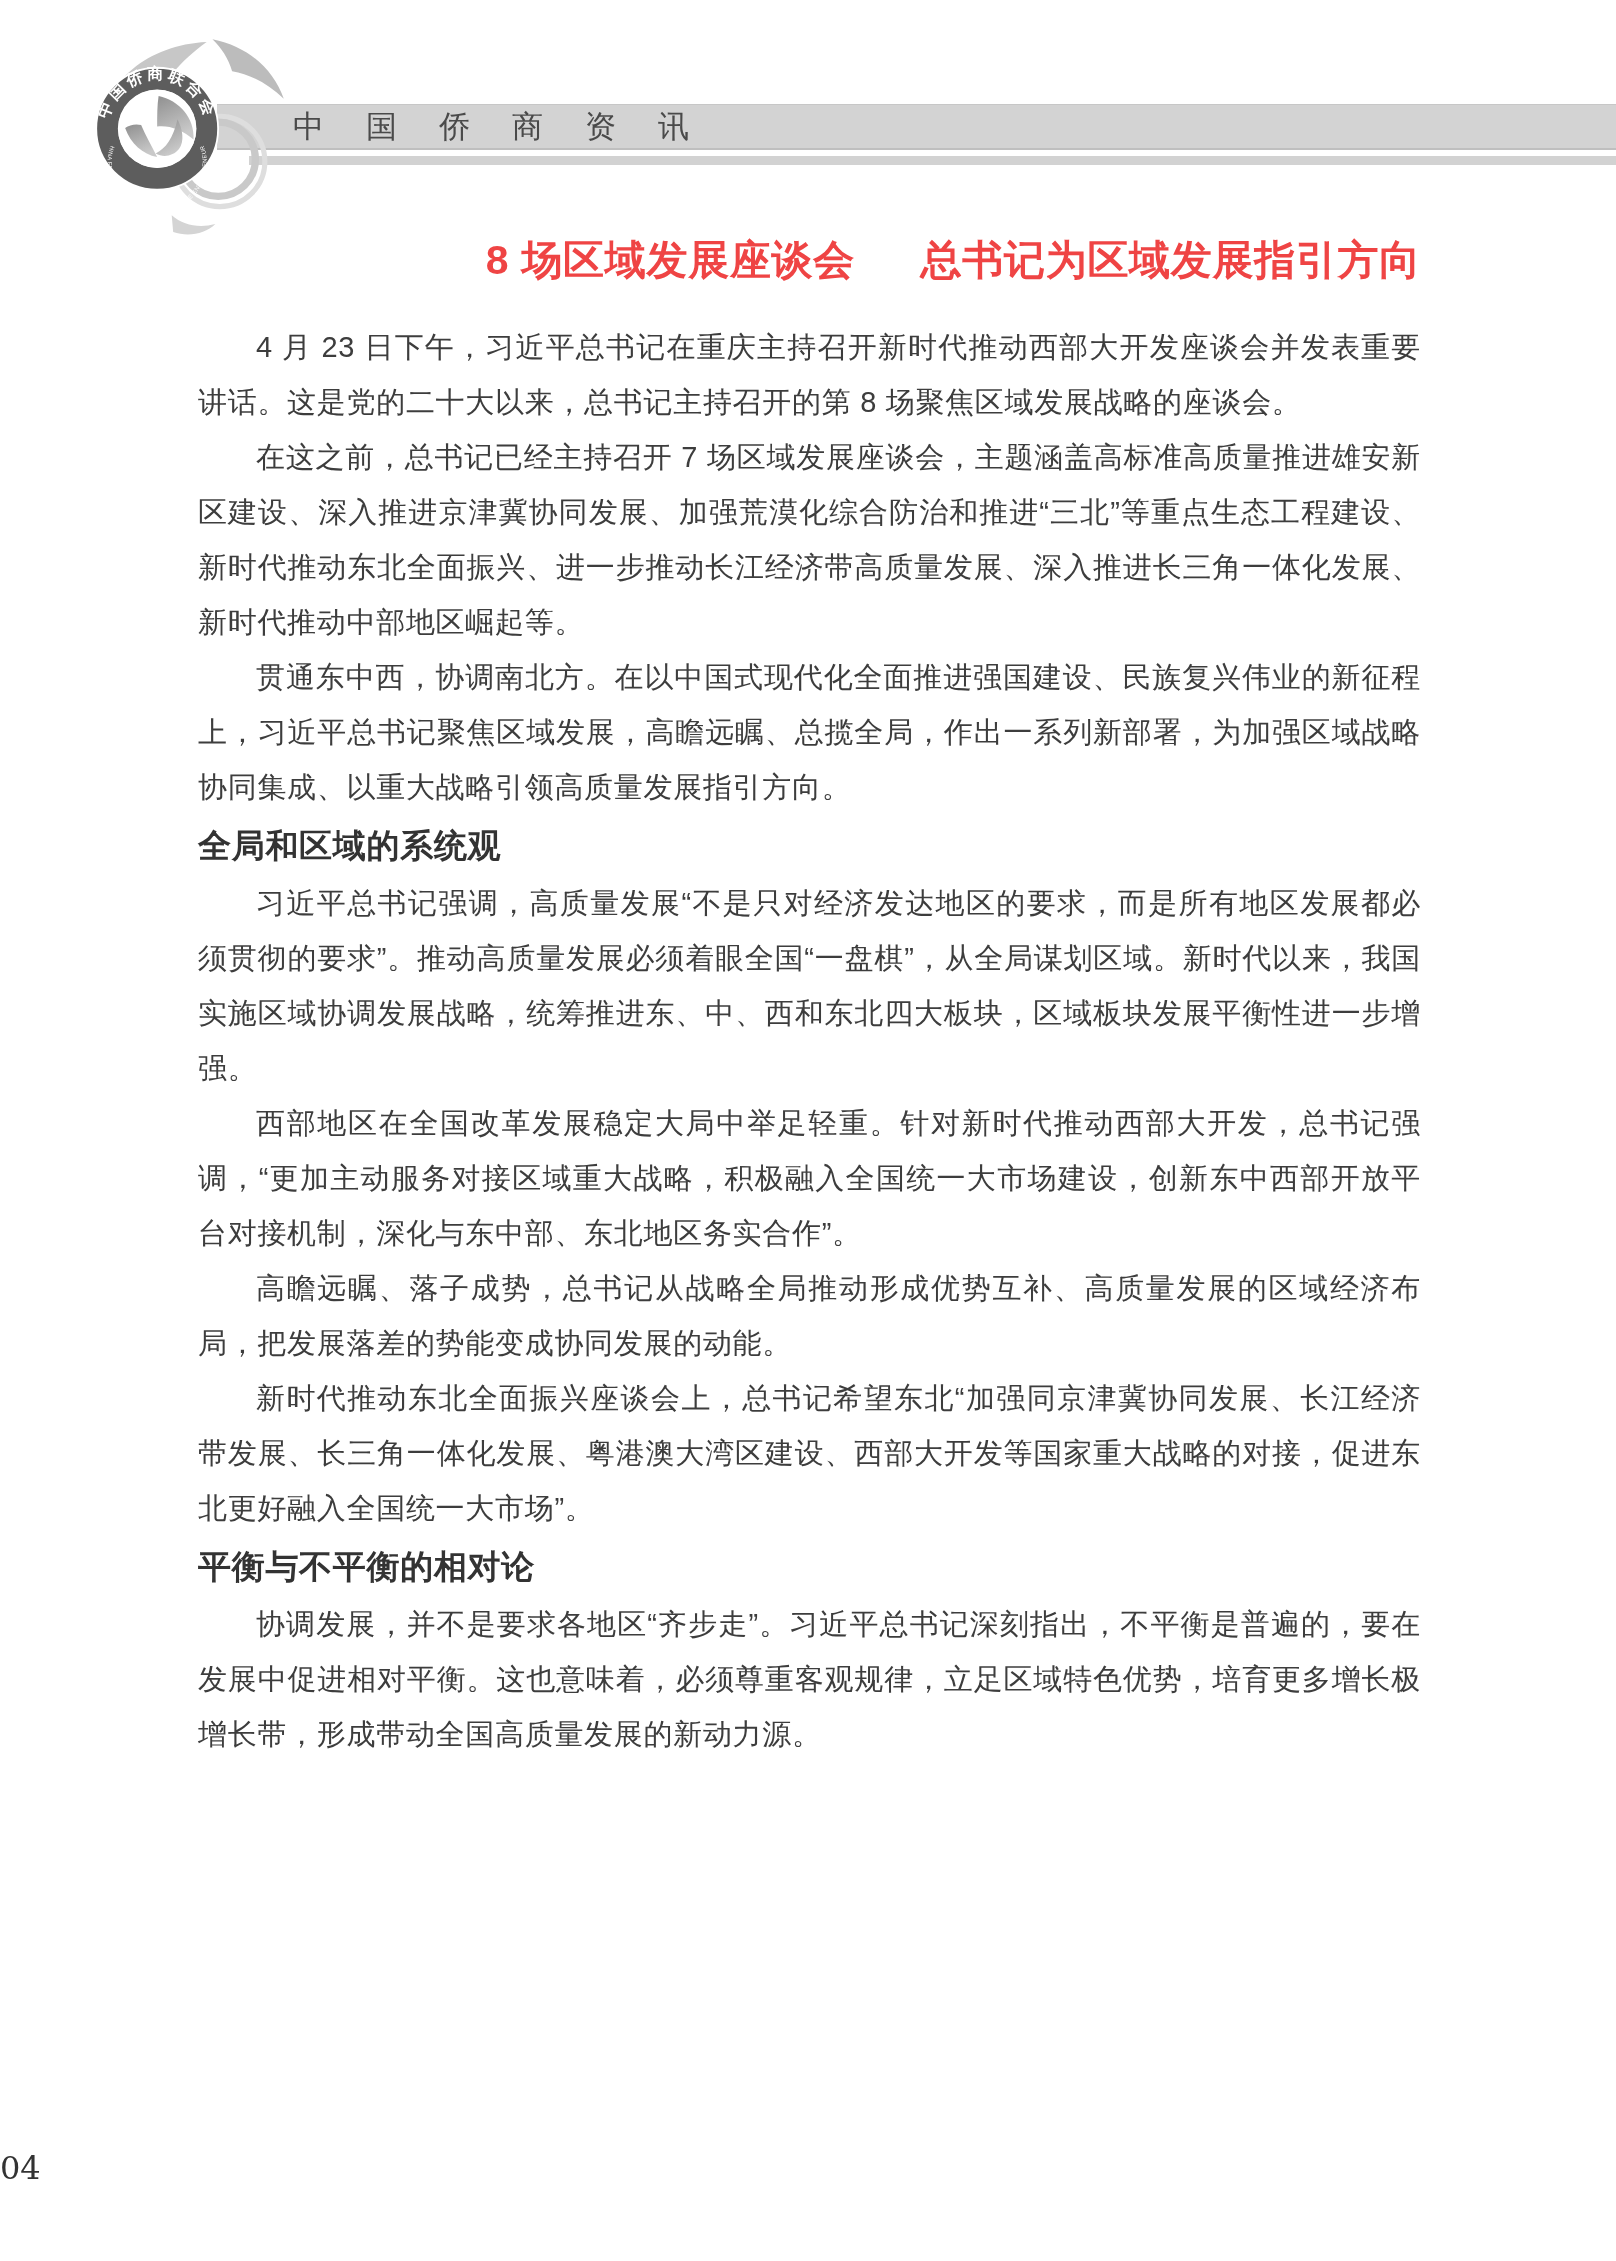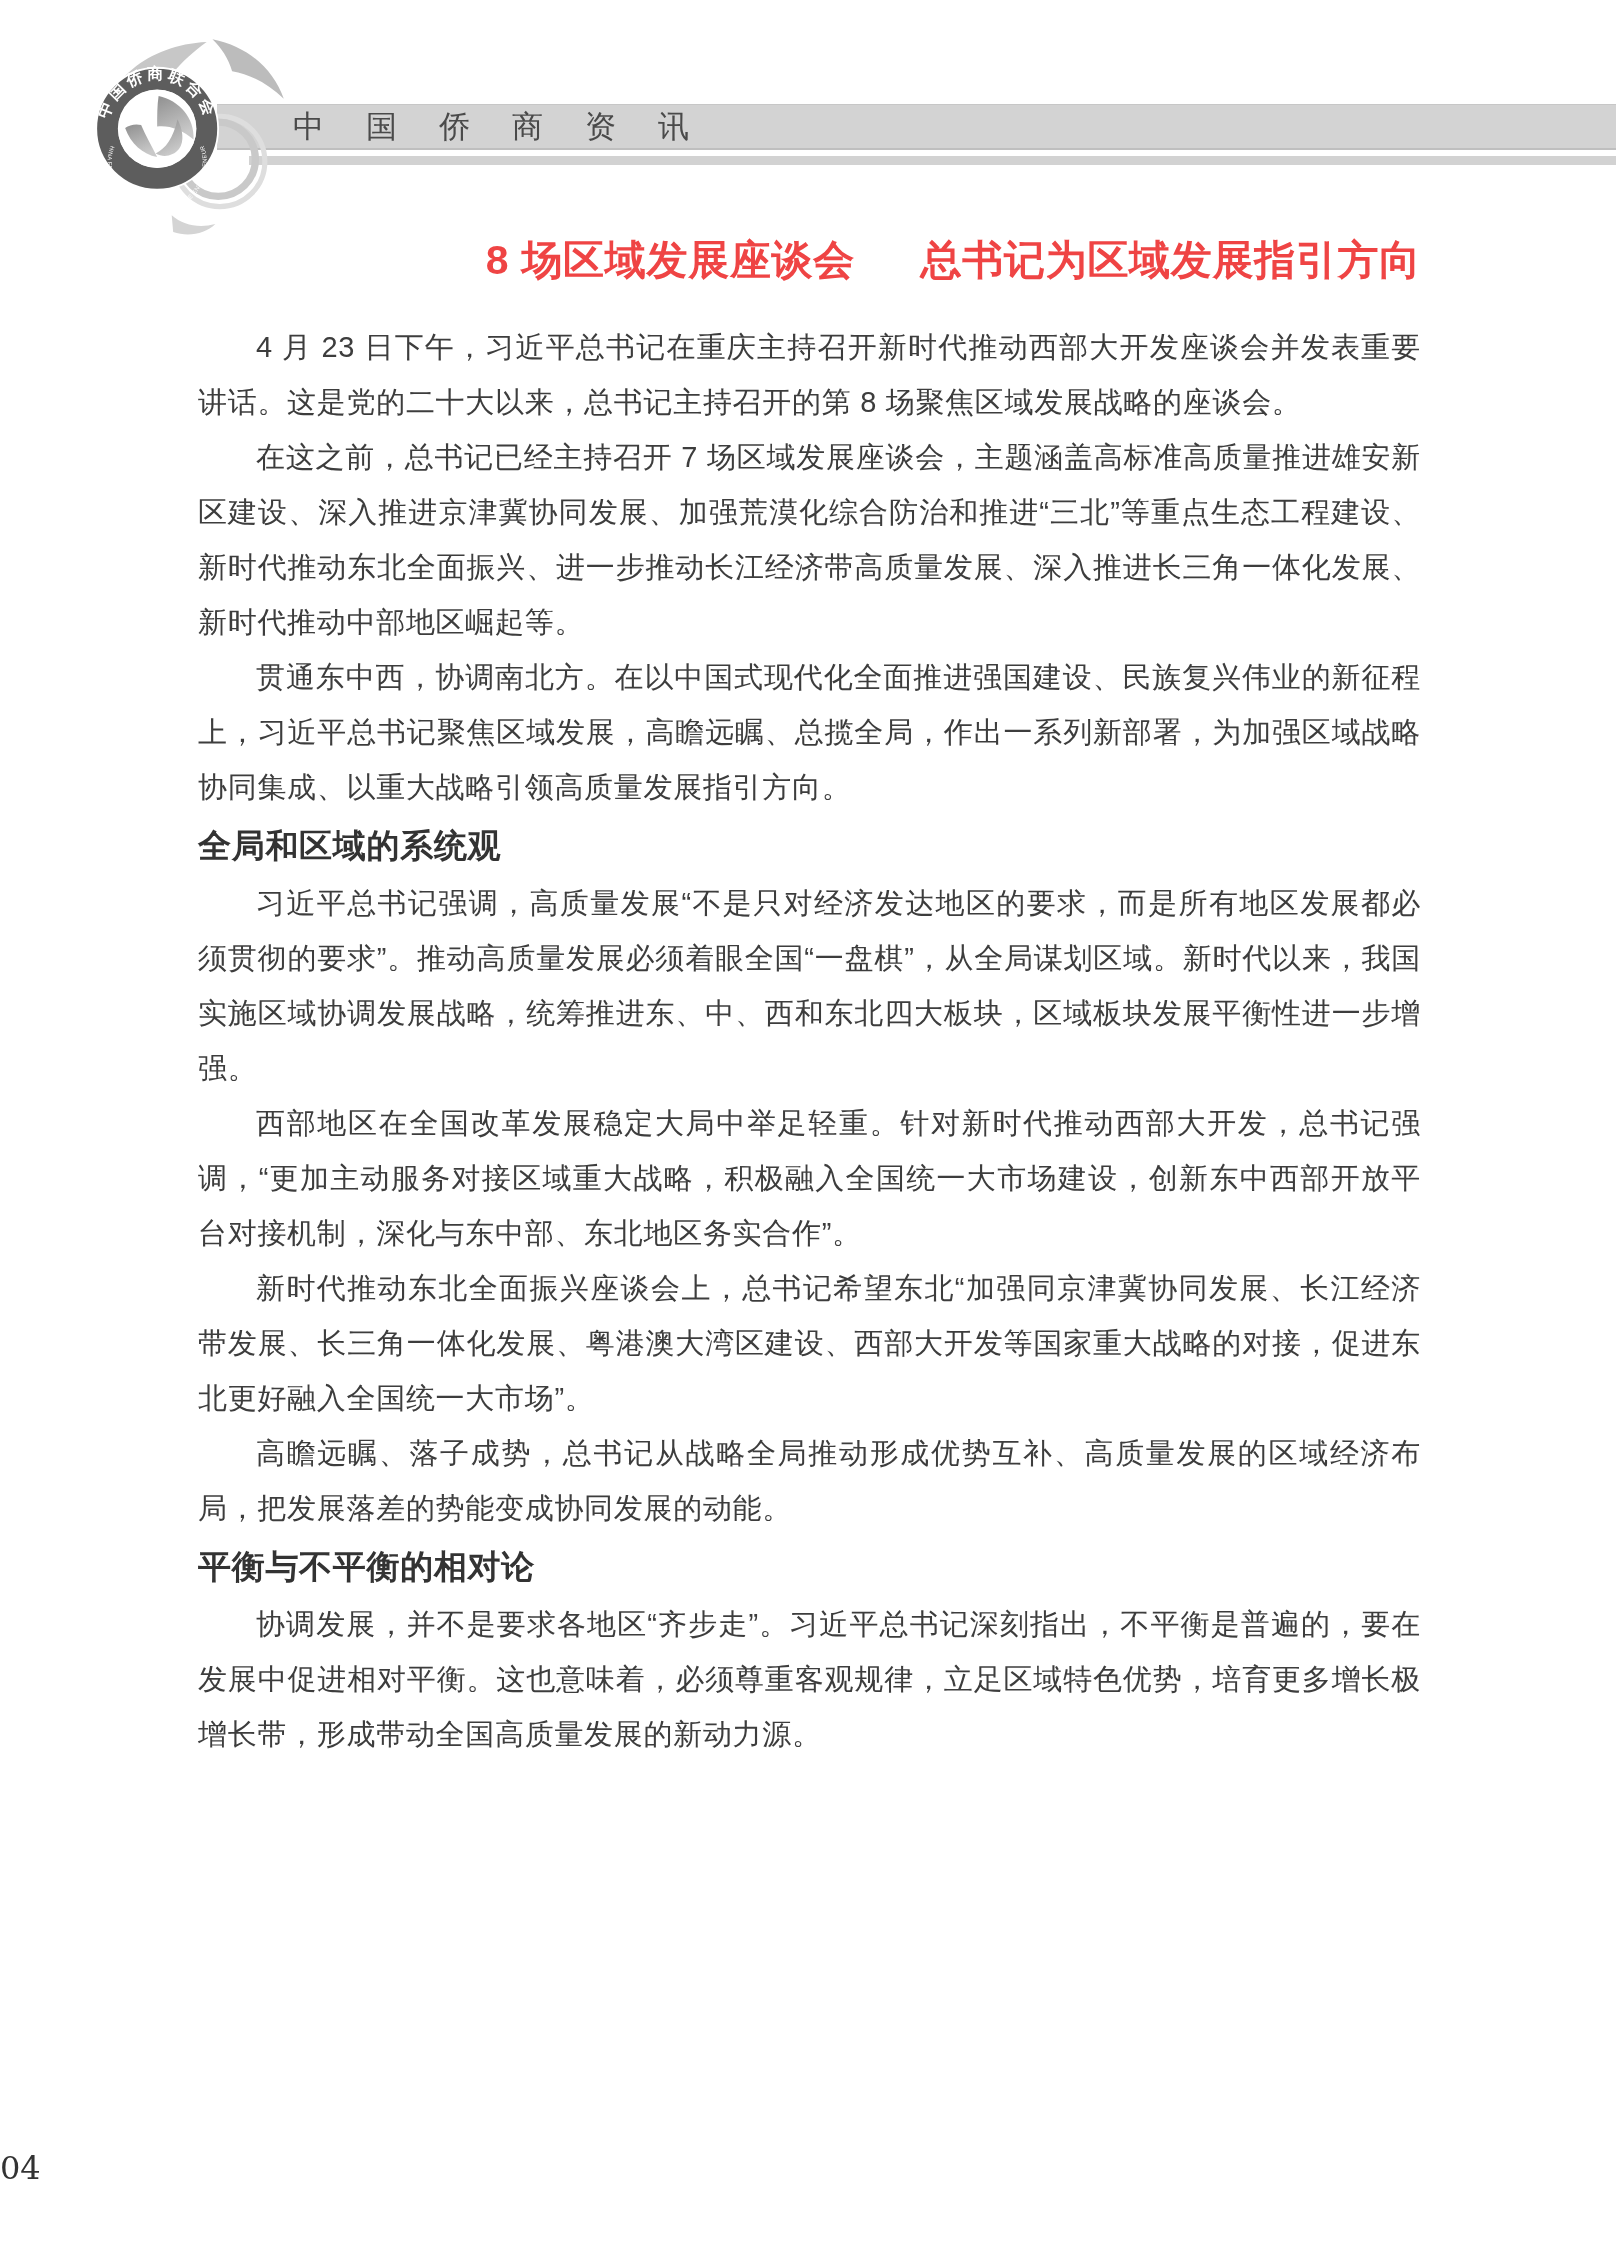--- a/index.html
+++ b/index.html
@@ -103,20 +103,20 @@
   <span>8 场区域发展座谈会</span><span class="title-gap"></span><span>总书记为区域发展指引方向</span>
 </div>
 
 <div class="article-body" id="article-body">
     <p>4 月 23 日下午，习近平总书记在重庆主持召开新时代推动西部大开发座谈会并发表重要讲话。这是党的二十大以来，总书记主持召开的第 8 场聚焦区域发展战略的座谈会。</p>
     <p>在这之前，总书记已经主持召开 7 场区域发展座谈会，主题涵盖高标准高质量推进雄安新区建设、深入推进京津冀协同发展、加强荒漠化综合防治和推进“三北”等重点生态工程建设、新时代推动东北全面振兴、进一步推动长江经济带高质量发展、深入推进长三角一体化发展、新时代推动中部地区崛起等。</p>
     <p>贯通东中西，协调南北方。在以中国式现代化全面推进强国建设、民族复兴伟业的新征程上，习近平总书记聚焦区域发展，高瞻远瞩、总揽全局，作出一系列新部署，为加强区域战略协同集成、以重大战略引领高质量发展指引方向。</p>
     <h2>全局和区域的系统观</h2>
     <p>习近平总书记强调，高质量发展“不是只对经济发达地区的要求，而是所有地区发展都必须贯彻的要求”。推动高质量发展必须着眼全国“一盘棋”，从全局谋划区域。新时代以来，我国实施区域协调发展战略，统筹推进东、中、西和东北四大板块，区域板块发展平衡性进一步增强。</p>
     <p>西部地区在全国改革发展稳定大局中举足轻重。针对新时代推动西部大开发，总书记强调，“更加主动服务对接区域重大战略，积极融入全国统一大市场建设，创新东中西部开放平台对接机制，深化与东中部、东北地区务实合作”。</p>
+    <p>高瞻远瞩、落子成势，总书记从战略全局推动形成优势互补、高质量发展的区域经济布局，把发展落差的势能变成协同发展的动能。</p>
     <p>新时代推动东北全面振兴座谈会上，总书记希望东北“加强同京津冀协同发展、长江经济带发展、长三角一体化发展、粤港澳大湾区建设、西部大开发等国家重大战略的对接，促进东北更好融入全国统一大市场”。</p>
-    <p>高瞻远瞩、落子成势，总书记从战略全局推动形成优势互补、高质量发展的区域经济布局，把发展落差的势能变成协同发展的动能。</p>
     <h2>平衡与不平衡的相对论</h2>
     <p>协调发展，并不是要求各地区“齐步走”。习近平总书记深刻指出，不平衡是普遍的，要在发展中促进相对平衡。这也意味着，必须尊重客观规律，立足区域特色优势，培育更多增长极增长带，形成带动全国高质量发展的新动力源。</p>
   </div>
 
 <div class="page-number">04</div>
 
 
 </body></html>

